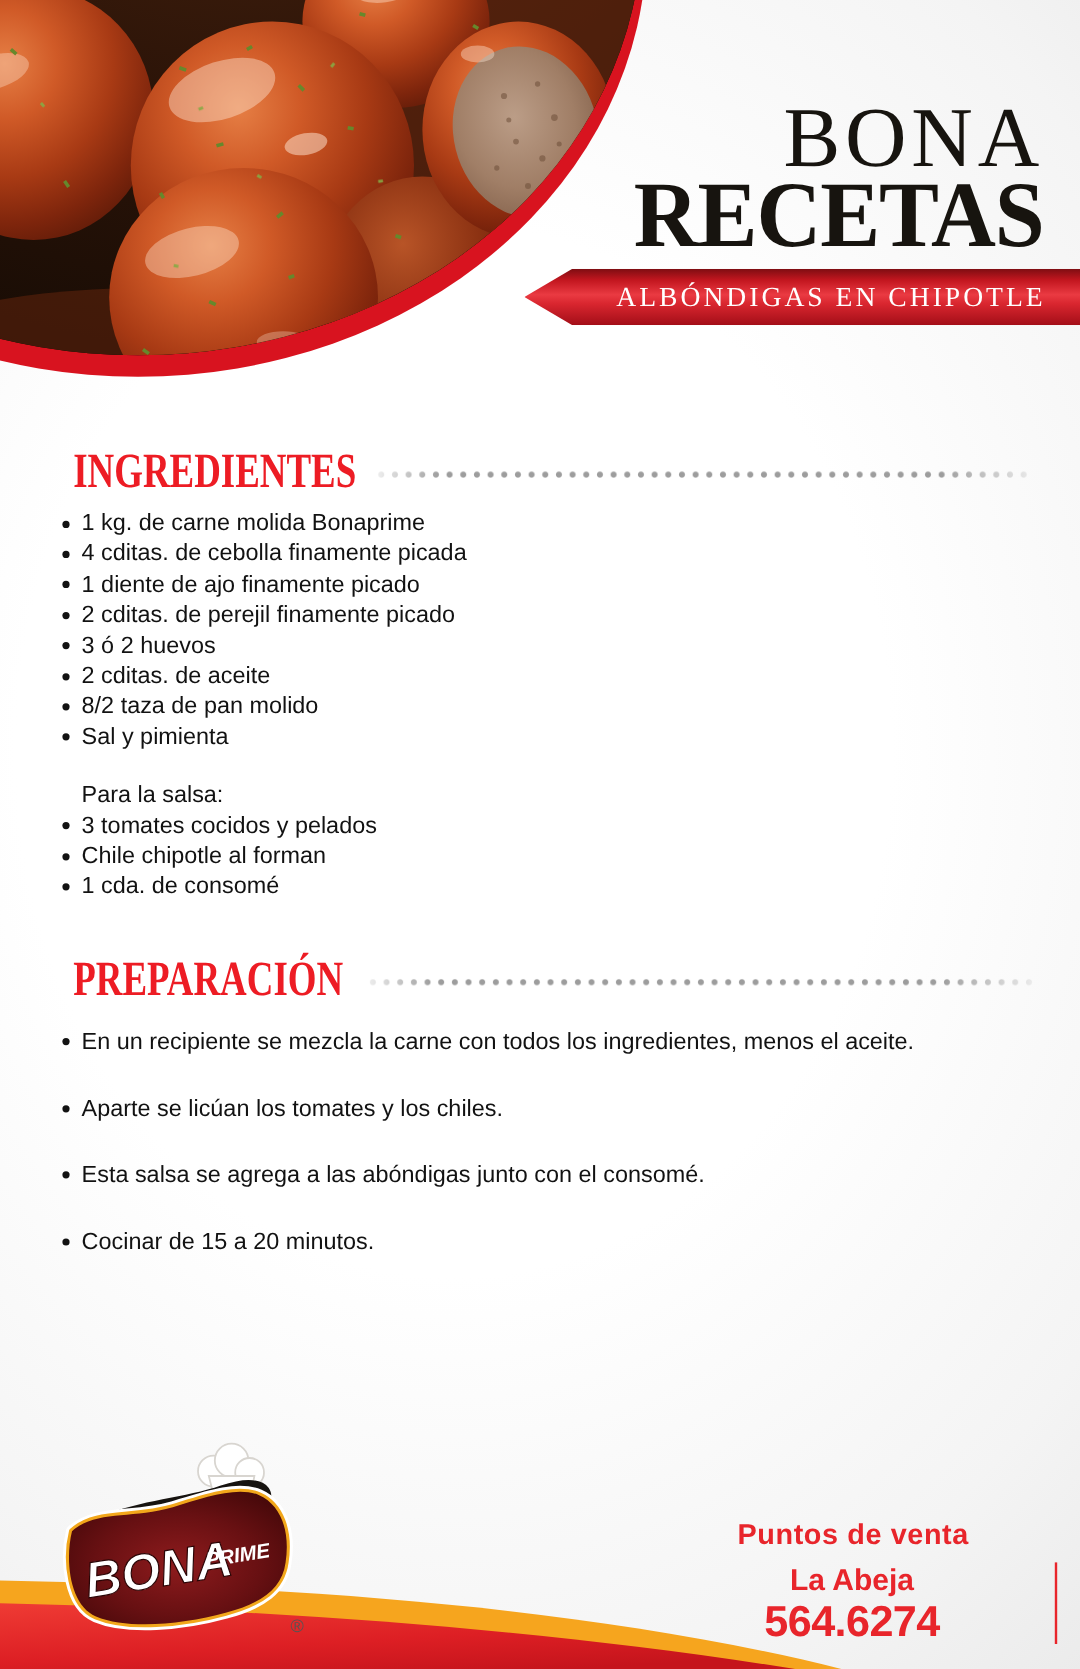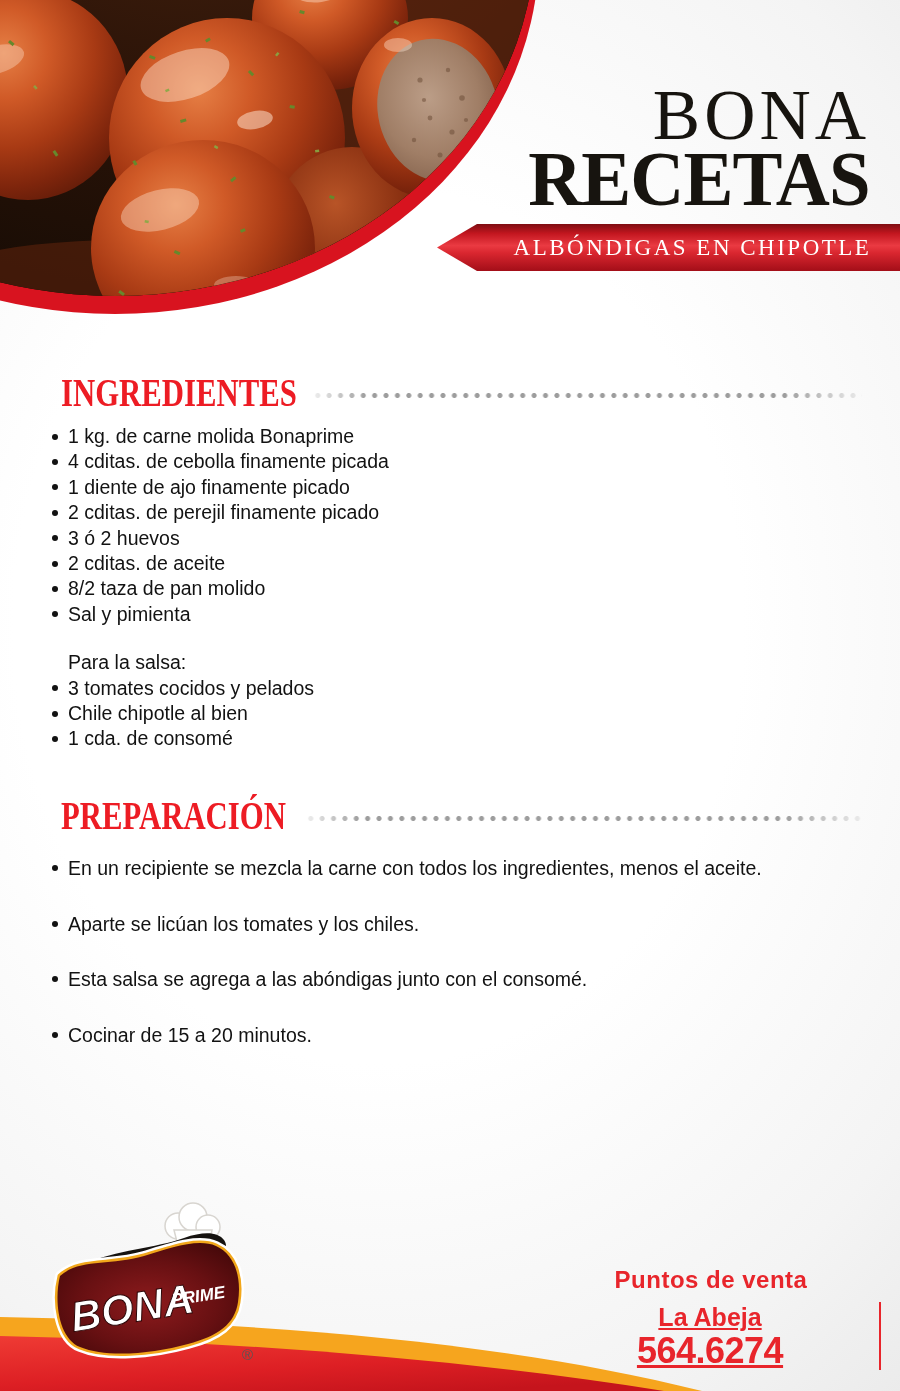--- a/index.html
+++ b/index.html
@@ -64,21 +64,21 @@
   .steps-list{margin-top:20px;font-size:19.5px;line-height:22px;}
   .steps-list .bullet{margin-bottom:33.5px;}
   .steps-list .bullet::before{top:8px;}
   
   .wave{position:absolute;left:0;bottom:0;width:900px;height:121px;}
   .logo{position:absolute;left:46px;top:1200px;width:220px;height:172px;}
   .contact{
     position:absolute;top:1266px;right:19px;width:340px;text-align:center;color:#e8252b;
   }
   .sales-heading{font-size:24px;font-weight:700;letter-spacing:.5px;}
-  .loc-row{display:flex;margin-top:8px;align-items:center;text-decoration:underline;}
+  .loc-row{display:flex;margin-top:8px;align-items:center;}
   .loc{flex:1;padding:0 10px;}
   .loc:first-child{border-right:2.5px solid #e8252b;}
   .loc-name{font-size:25px;font-weight:700;line-height:30px;}
   .loc-phone{font-size:36px;font-weight:700;line-height:38px;letter-spacing:-0.5px;}
 </style>
 </head>
 <body>
 
 <div class="photo-rim"></div>
 <div class="photo">
@@ -195,21 +195,21 @@
     <li class="bullet">1 diente de ajo finamente picado</li>
     <li class="bullet">2 cditas. de perejil finamente picado</li>
     <li class="bullet">3 ó 2 huevos</li>
     <li class="bullet">2 cditas. de aceite</li>
     <li class="bullet">8/2 taza de pan molido</li>
     <li class="bullet">Sal y pimienta</li>
   </ul>
   <p class="salsa-label">Para la salsa:</p>
   <ul class="ing-list" style="margin-top:0;">
     <li class="bullet">3 tomates cocidos y pelados</li>
-    <li class="bullet">Chile chipotle al bien</li>
+    <li class="bullet">Chile chipotle al forman</li>
     <li class="bullet">1 cda. de consomé</li>
   </ul>
 </div>
 
 <div class="section" id="preparation-section">
   <div class="heading-row">
     <div class="heading-spacer-p">
       <h2 class="section-heading">PREPARACIÓN</h2>
     </div>
     <div class="dots"></div>

